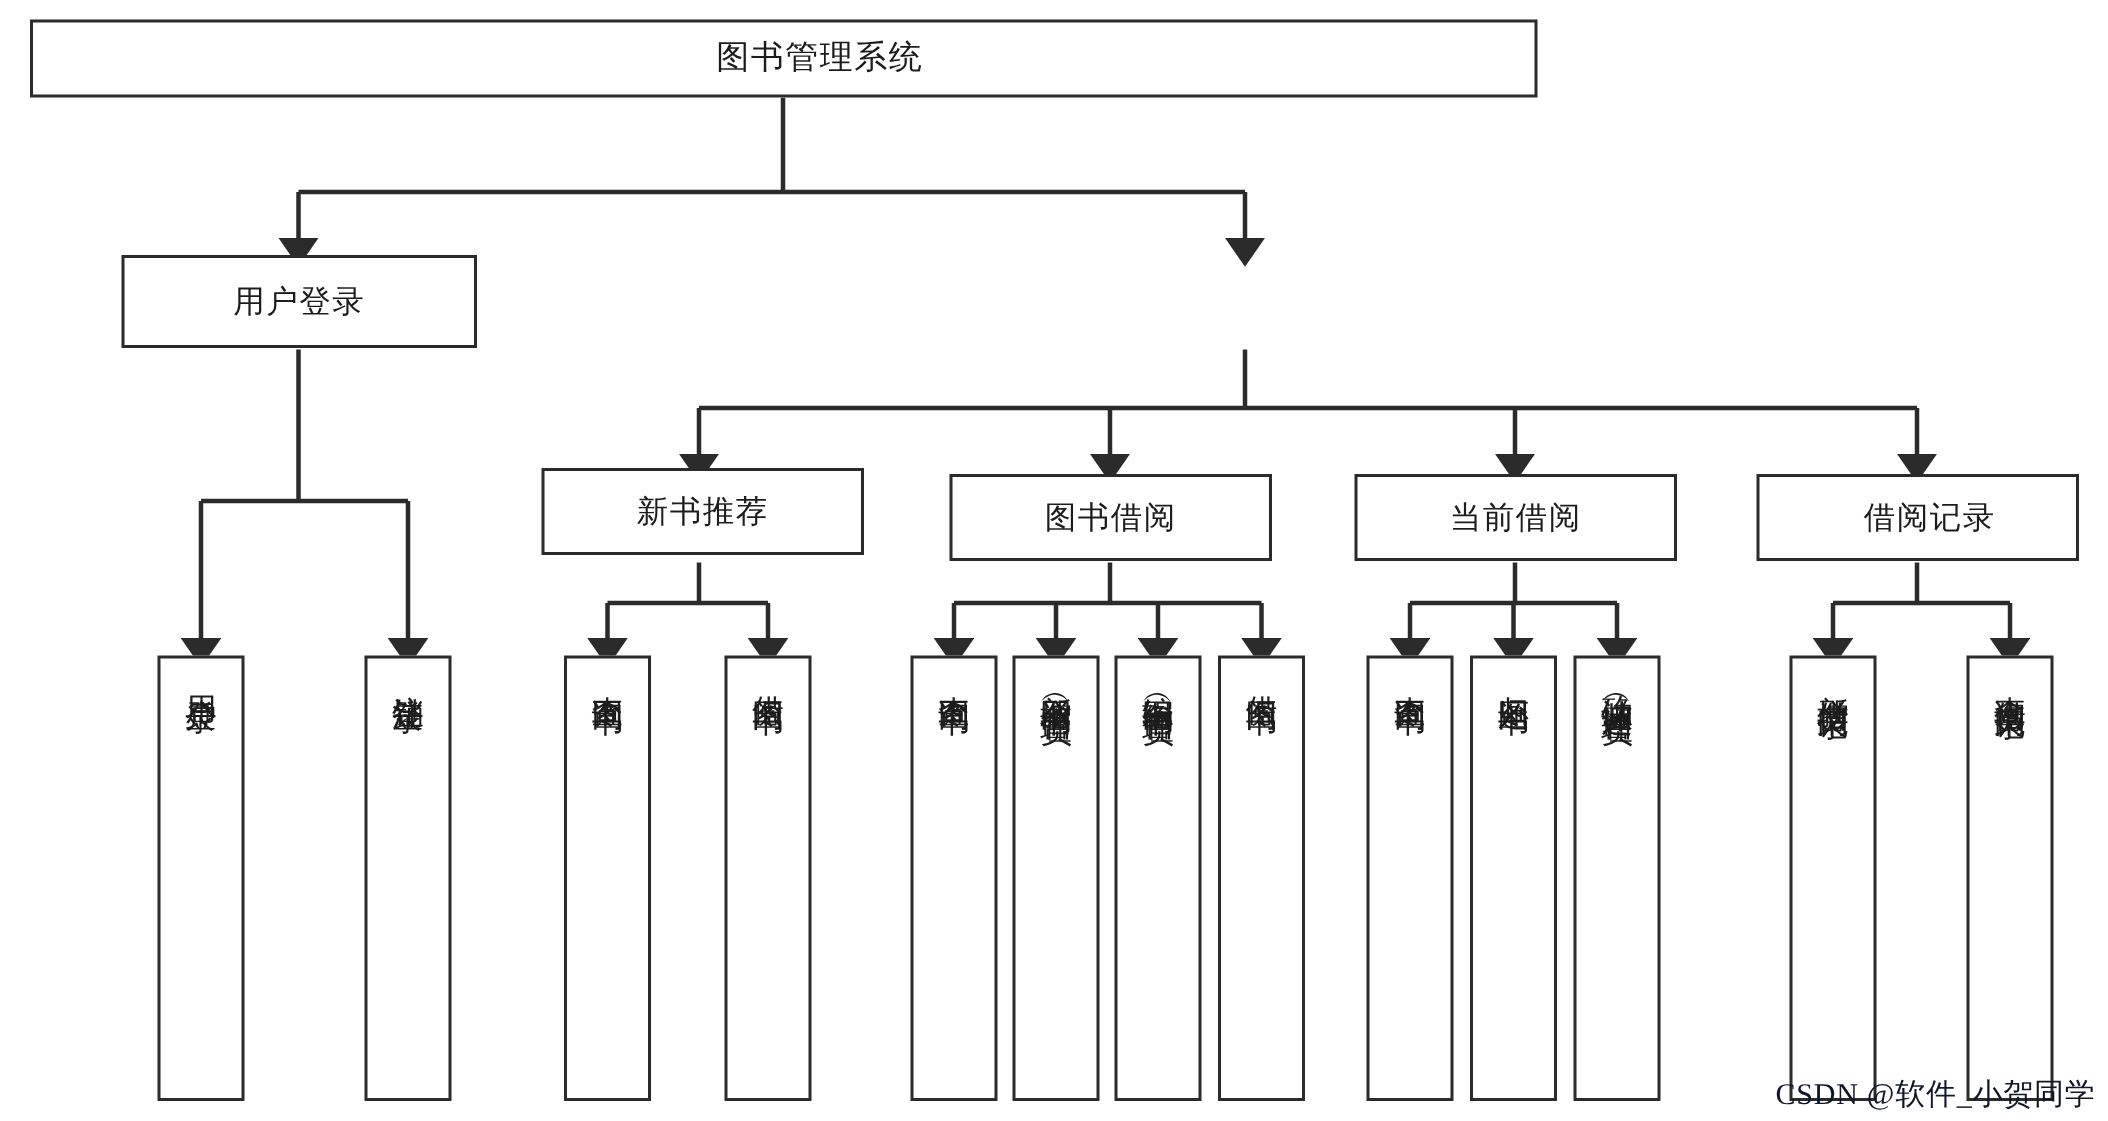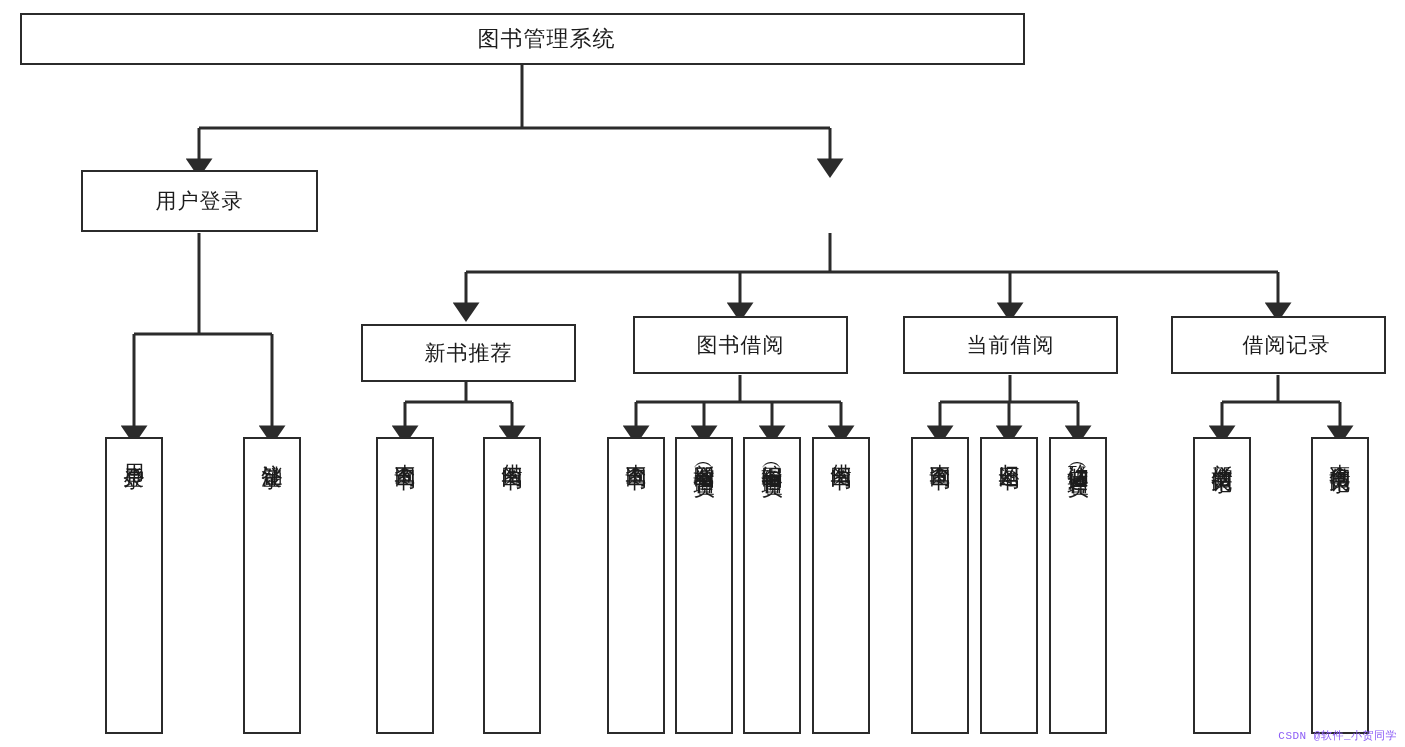--- a/index.html
+++ b/index.html
@@ -58,25 +58,25 @@
     text-orientation: upright;
     font-size: 21px;
     letter-spacing: 2px;
     line-height: 1.05;
   }
   .node.root .node-label { font-size: 22px; }
   .watermark {
     position: absolute;
     right: 8px;
     bottom: 4px;
-    font-size: 11px;
-    color: #8b5cf6;
+    font-size: 20px;
+    color: #0f172a;
     letter-spacing: 0.5px;
     white-space: nowrap;
-    font-family: Liberation Mono, monospace;
+    font-family: Liberation Serif, serif;
   }
 </style>
 </head>
 <body>
 
 <div id="diagram-root">
 
   <svg class="wires" viewBox="0 0 1405 747" xmlns="http://www.w3.org/2000/svg">
     <defs>
       <marker id="arrowhead" markerWidth="9" markerHeight="9" refX="1.2" refY="4.5" orient="auto" markerUnits="strokeWidth">
@@ -128,21 +128,21 @@
   </svg>
 
   <div class="node horizontal root" style="left:20px; top:13px; width:1005px; height:52px;padding-left:48px;">
     <span class="node-label">图书管理系统</span>
   </div>
 
   <div class="node horizontal" style="left:81px; top:170px; width:237px; height:62px;">
     <span class="node-label">用户登录</span>
   </div>
 
-  <div class="node horizontal" style="left:361px; top:324px; width:215px; height:58px;">
+  <div class="node horizontal" style="left:361px; top:312px; width:215px; height:58px;">
     <span class="node-label">新书推荐</span>
   </div>
   <div class="node horizontal" style="left:633px; top:316px; width:215px; height:58px;">
     <span class="node-label">图书借阅</span>
   </div>
   <div class="node horizontal" style="left:903px; top:316px; width:215px; height:58px;">
     <span class="node-label">当前借阅</span>
   </div>
   <div class="node horizontal" style="left:1171px; top:316px; width:215px; height:58px;padding-left:16px;">
     <span class="node-label">借阅记录</span>

